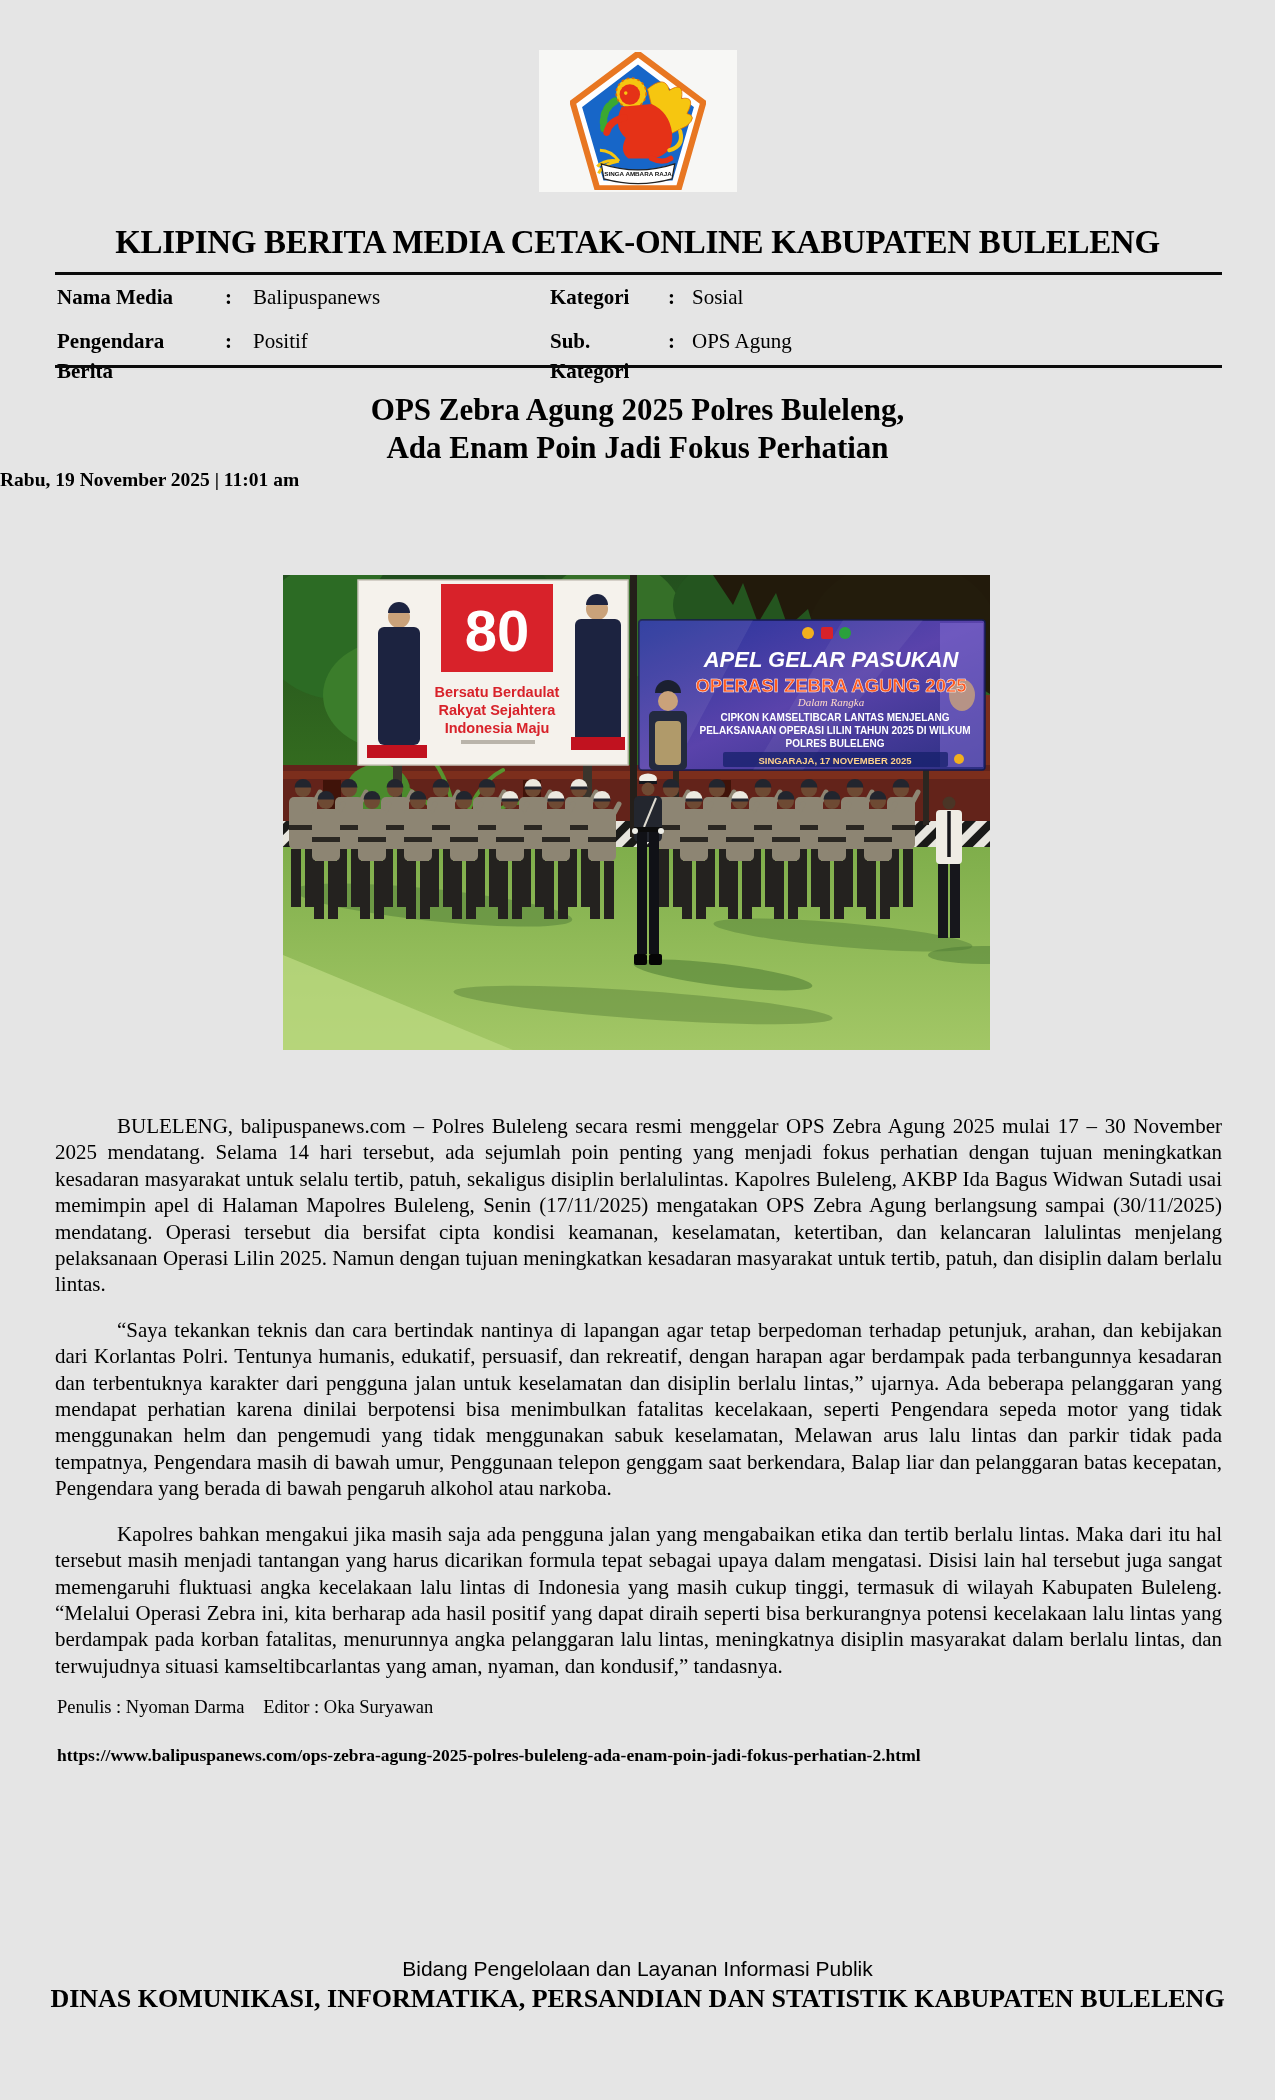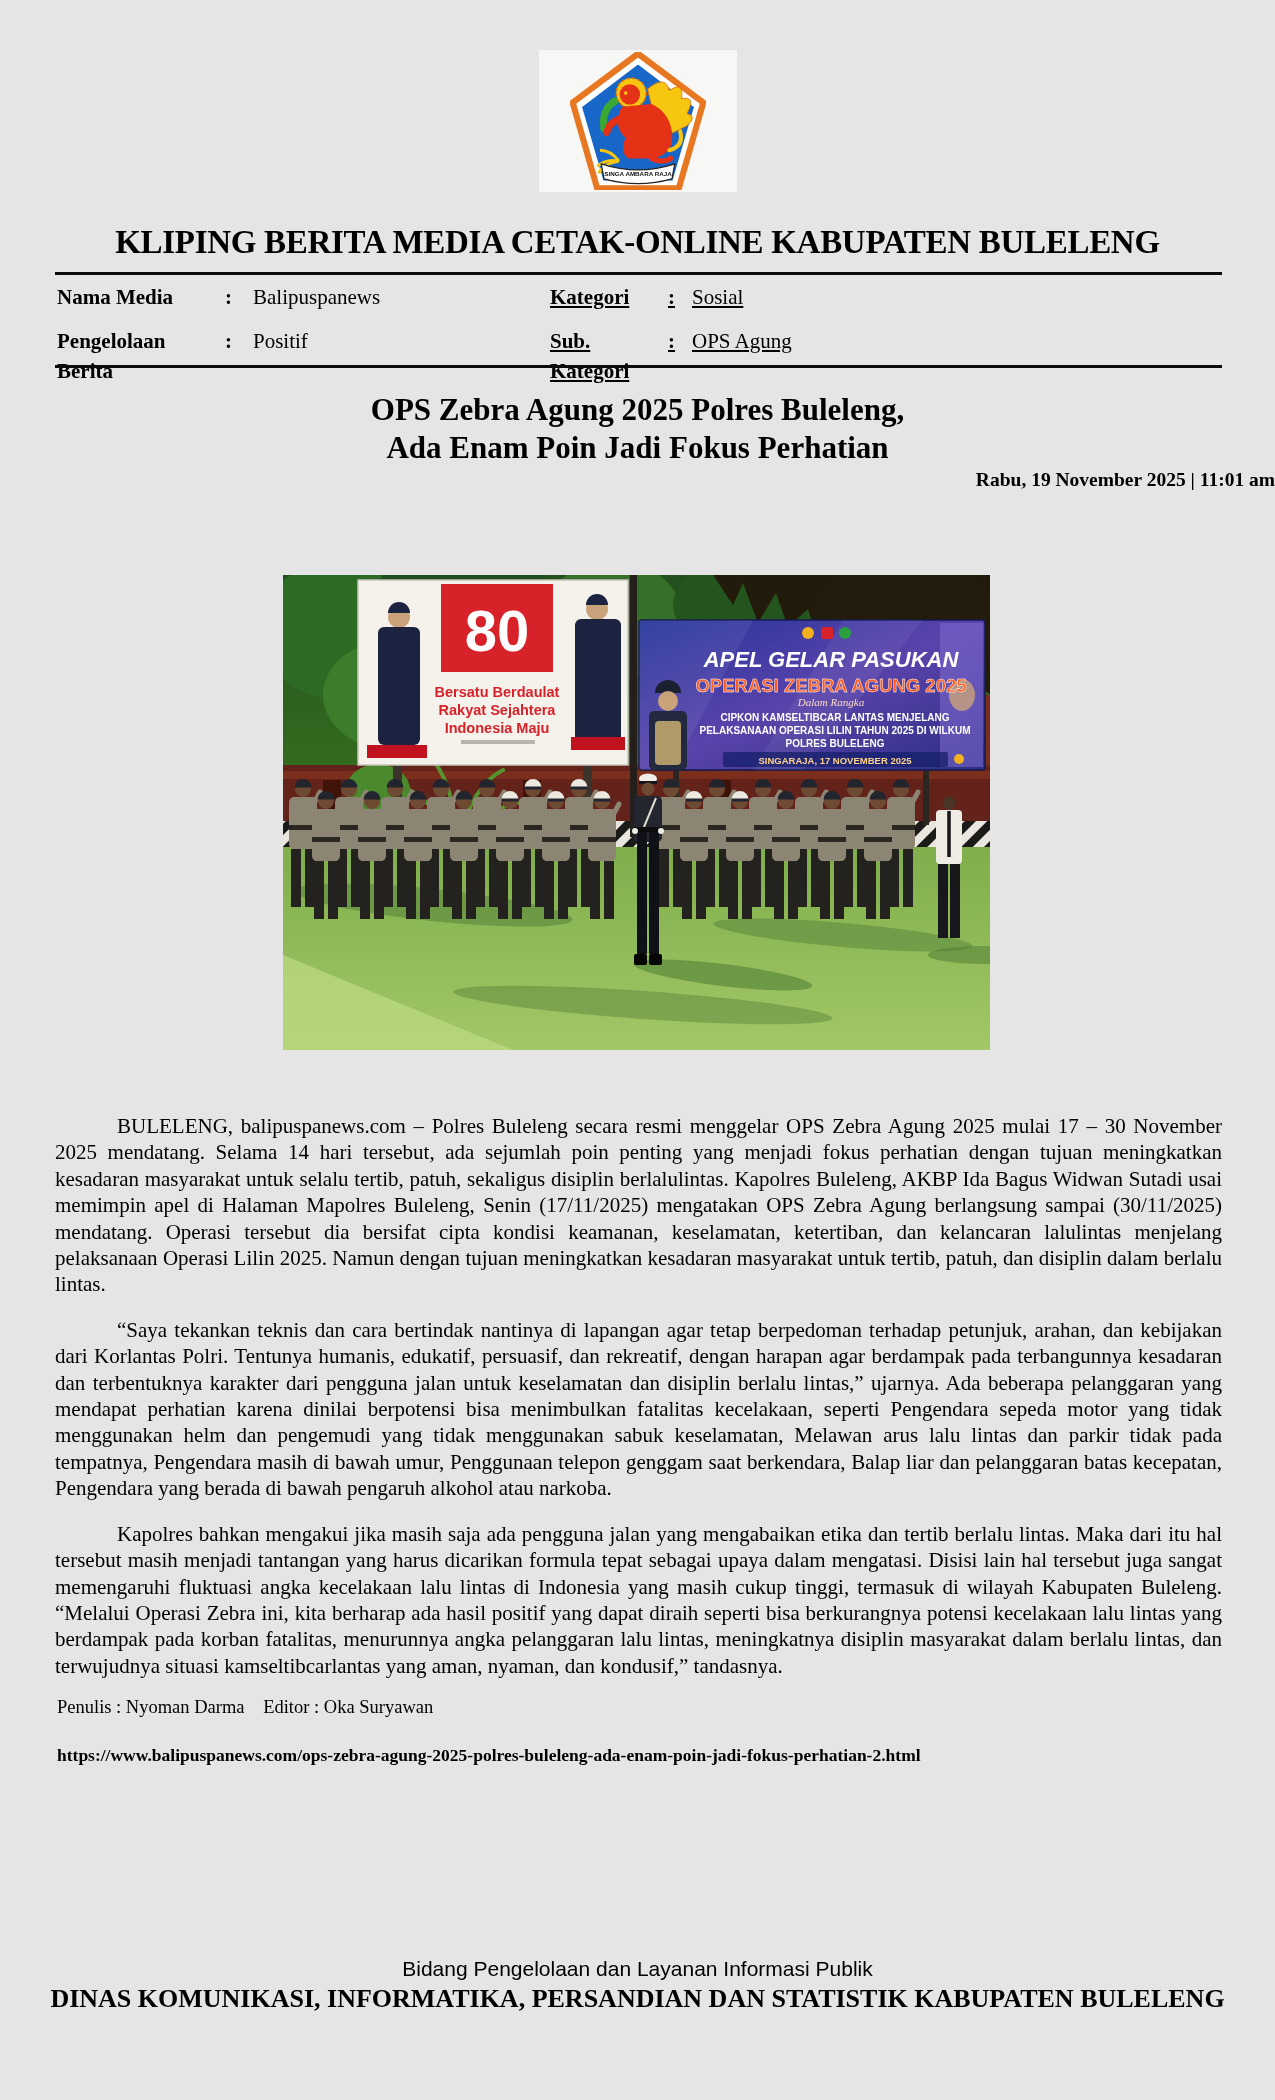--- a/index.html
+++ b/index.html
@@ -14,34 +14,34 @@
              font-size:33px;letter-spacing:-0.3px;white-space:nowrap;}
   .rule{left:55px;width:1167px;height:3px;background:#0b0b0b;}
   .rule-1{top:272px;}
   .rule-2{top:365px;}
 
   
   .meta-row{left:57px;width:1165px;display:flex;font-size:21px;line-height:30px;}
   .meta-row-1{top:282px;align-items:center;}
   .meta-row-2{top:326px;}
   .meta-cell-left{flex:0 0 493px;display:flex;}
-  .meta-cell-right{flex:1;display:flex;text-decoration:underline;}
+  .meta-cell-right{flex:1;display:flex;}
   .m-label{font-weight:bold;}
   .meta-cell-left .m-label{width:168px;}
   .meta-cell-right .m-label{width:118px;}
   .m-colon{font-weight:bold;}
   .meta-cell-left .m-colon{width:28px;}
   .meta-cell-right .m-colon{width:24px;}
 
   
   .art-title{left:0;width:1275px;text-align:center;font-weight:bold;font-size:31px;
              line-height:38px;}
   .art-title-1{top:391px;}
   .art-title-2{top:429px;}
-  .art-date{left:0;top:469px;width:1275px;text-align:right;font-weight:bold;
+  .art-date{left:0;top:469px;width:1275px;text-align:left;font-weight:bold;
             font-size:19.5px;}
 
   
   .photo-frame{left:283px;top:575px;width:707px;height:475px;overflow:hidden;}
 
   
   .body-text{left:55px;top:1113px;width:1167px;font-size:21px;line-height:26.4px;
              text-align:justify;}
   .body-text p{margin:0 0 19px 0;text-indent:62px;}
   .byline{left:57px;top:1697px;font-size:18.5px;}
@@ -97,21 +97,21 @@
       <span class="m-value">Balipuspanews</span>
     </div>
     <div class="meta-cell-right">
       <span class="m-label">Kategori</span>
       <span class="m-colon">:</span>
       <span class="m-value">Sosial</span>
     </div>
   </div>
   <div class="abs meta-row meta-row-2">
     <div class="meta-cell-left">
-      <span class="m-label">Pengelolaan Berita</span>
+      <span class="m-label">Pengendara Berita</span>
       <span class="m-colon">:</span>
       <span class="m-value">Positif</span>
     </div>
     <div class="meta-cell-right">
       <span class="m-label">Sub. Kategori</span>
       <span class="m-colon">:</span>
       <span class="m-value">OPS Agung</span>
     </div>
   </div>
 

